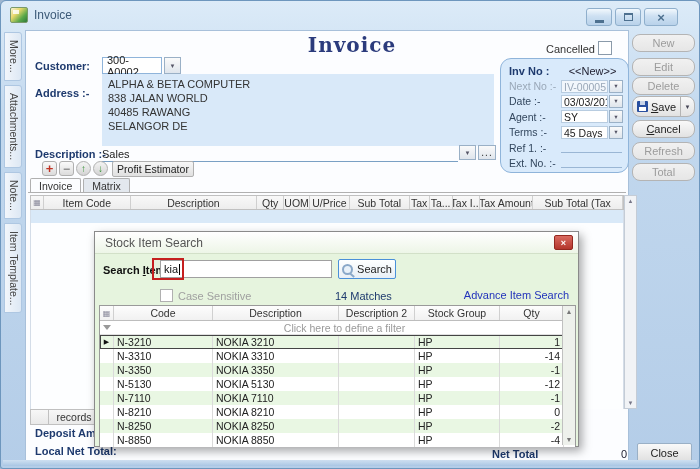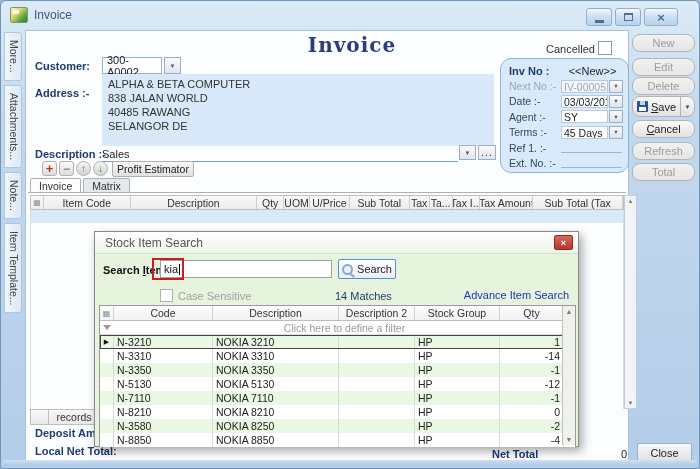--- a/index.html
+++ b/index.html
@@ -402,21 +402,21 @@
           <div class="dlg-row">
             <div class="dr-cell icon" style="width: 14px;"></div>
             <div class="dr-cell" style="width: 99px;">N-8210</div>
             <div class="dr-cell" style="width: 126px;">NOKIA 8210</div>
             <div class="dr-cell" style="width: 76px;"></div>
             <div class="dr-cell" style="width: 85px;">HP</div>
             <div class="dr-cell num" style="width: 64px;">0</div>
           </div>
           <div class="dlg-row green">
             <div class="dr-cell icon" style="width: 14px;"></div>
-            <div class="dr-cell" style="width: 99px;">N-3580</div>
+            <div class="dr-cell" style="width: 99px;">N-8250</div>
             <div class="dr-cell" style="width: 126px;">NOKIA 8250</div>
             <div class="dr-cell" style="width: 76px;"></div>
             <div class="dr-cell" style="width: 85px;">HP</div>
             <div class="dr-cell num" style="width: 64px;">-2</div>
           </div>
           <div class="dlg-row">
             <div class="dr-cell icon" style="width: 14px;"></div>
             <div class="dr-cell" style="width: 99px;">N-8850</div>
             <div class="dr-cell" style="width: 126px;">NOKIA 8850</div>
             <div class="dr-cell" style="width: 76px;"></div>

